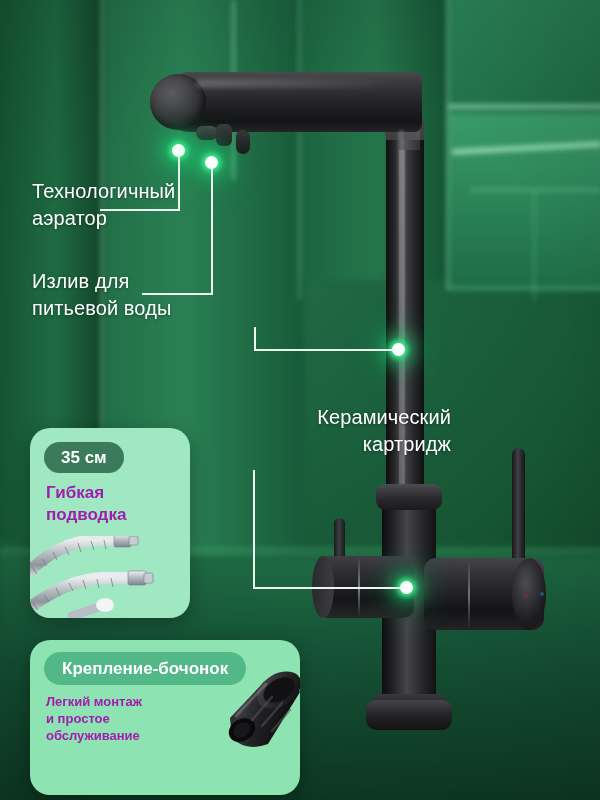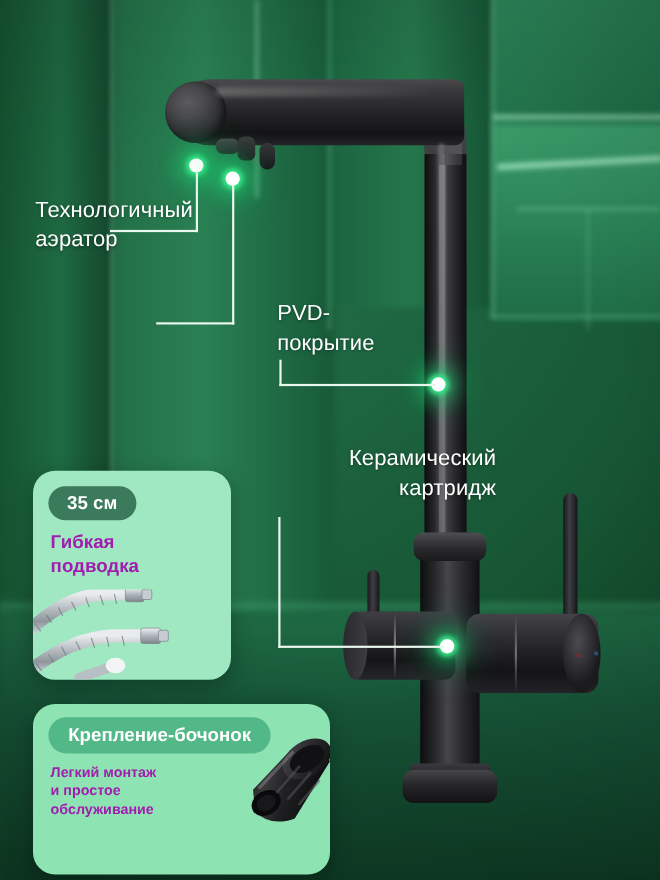--- a/index.html
+++ b/index.html
@@ -99,21 +99,21 @@
   
   .glow{position:absolute;width:13px;height:13px;border-radius:50%;background:#ffffff;
     box-shadow:0 0 5px 3px rgba(60,235,140,.95), 0 0 16px 9px rgba(35,215,120,.55), 0 0 30px 16px rgba(20,190,105,.28);}
   .lead{position:absolute;border-color:#eaf7ef;border-style:solid;border-width:0;}
   .lbl{position:absolute;color:#ffffff;font-size:20px;line-height:1.35;
     letter-spacing:.1px;white-space:pre-line;text-shadow:0 1px 3px rgba(0,0,0,.35);}
 
   
   .card{position:absolute;border-radius:20px;overflow:hidden;
     box-shadow:0 6px 20px rgba(0,0,0,.28);}
-  .card-a{left:30px;top:428px;width:160px;height:190px;background:#9fe8c1;padding-left:20px;}
+  .card-a{left:30px;top:428px;width:160px;height:190px;background:#9fe8c1;}
   .card-b{left:30px;top:640px;width:270px;height:155px;background:#8ee3b3;}
   .pill{position:absolute;display:flex;align-items:center;justify-content:center;
     border-radius:999px;color:#ffffff;font-weight:bold;}
   .pill-a{left:14px;top:14px;height:31px;padding:0 17px;background:#3c7a5c;font-size:17px;}
   .pill-b{left:14px;top:12px;height:33px;padding:0 18px;background:#52b887;font-size:17px;}
   .card-txt{position:absolute;color:#a21caf;font-weight:bold;white-space:pre-line;}
   .txt-a{left:16px;top:54px;font-size:17px;line-height:1.3;}
   .txt-b{left:16px;top:54px;font-size:13px;line-height:1.3;}
 
   
@@ -204,26 +204,26 @@
 
   <div class="glow" style="left:172px;top:144px;"></div>
   <div class="lead" style="left:178px;top:157px;width:2px;height:54px;background:#eaf7ef;"></div>
   <div class="lead" style="left:100px;top:209px;width:80px;height:2px;background:#eaf7ef;"></div>
   <div class="lbl" style="left:32px;top:178px;width:170px;">Технологичный
 аэратор</div>
 
   <div class="glow" style="left:205px;top:156px;"></div>
   <div class="lead" style="left:211px;top:169px;width:2px;height:126px;background:#eaf7ef;"></div>
   <div class="lead" style="left:142px;top:293px;width:71px;height:2px;background:#eaf7ef;"></div>
+  <div class="lbl" style="left:32px;top:268px;width:190px;">Излив для
+питьевой воды</div>
 
   <div class="glow" style="left:392px;top:343px;"></div>
   <div class="lead" style="left:254px;top:349px;width:142px;height:2px;background:#eaf7ef;"></div>
   <div class="lead" style="left:254px;top:327px;width:2px;height:24px;background:#eaf7ef;"></div>
-  <div class="lbl" style="left:252px;top:272px;width:170px;">PVD-
-покрытие</div>
 
   <div class="glow" style="left:400px;top:581px;"></div>
   <div class="lead" style="left:253px;top:587px;width:151px;height:2px;background:#eaf7ef;"></div>
   <div class="lead" style="left:253px;top:470px;width:2px;height:119px;background:#eaf7ef;"></div>
   <div class="lbl" style="left:251px;top:404px;width:200px;text-align:right;">Керамический
 картридж</div>
 
   <div class="card card-a">
     <div class="pill pill-a">35 см</div>
     <div class="card-txt txt-a">Гибкая

